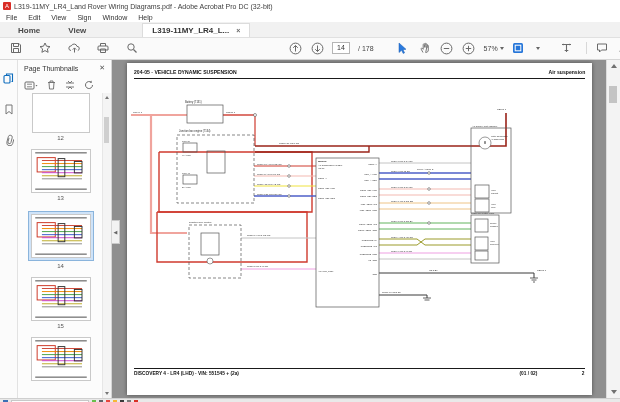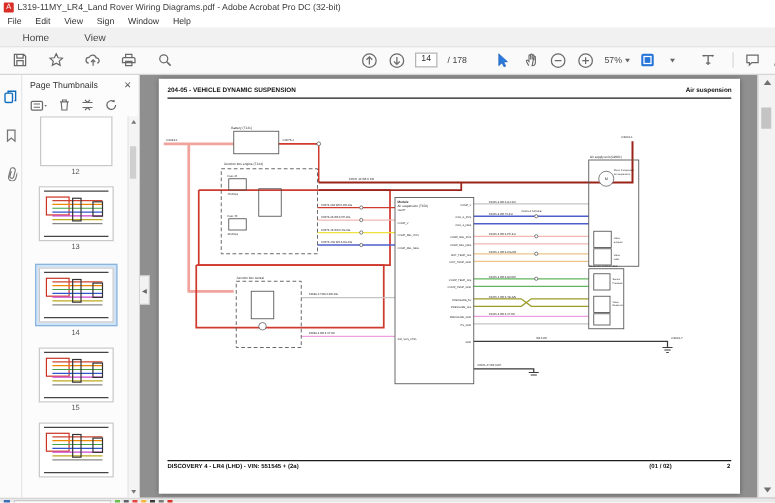--- a/index.html
+++ b/index.html
@@ -6,21 +6,21 @@
   body{width:620px;height:402px;overflow:hidden;position:relative;background:#fff;
        font-family:"Liberation Sans",sans-serif;-webkit-font-smoothing:antialiased;}
   
   .titlebar{height:12px;display:flex;align-items:center;gap:3px;padding-left:3px;background:#fff;}
   .app-icon{width:8px;height:8px;background:#d92d27;color:#fff;font-size:6px;line-height:8px;
             text-align:center;border-radius:1px;flex:0 0 auto;}
   .title-text{font-size:7px;color:#3c3c3c;white-space:nowrap;}
   .menubar{height:10px;display:flex;align-items:center;gap:11px;padding-left:6px;background:#fff;font-size:7px;color:#333;}
   .menubar span{cursor:default;}
   .tabbar{height:15px;background:#f1f1f1;display:flex;align-items:flex-end;border-bottom:1px solid #e0e0e0;}
-  .tab{font-size:8px;color:#484848;padding:2px 14px 2px 14px;}
+  .tab{font-size:8px;color:#484848;padding:2px 14px 2px 14px;font-weight:bold;}
   .tab.home{margin-left:4px;}
   .tab.doc{background:#fff;border:1px solid #dcdcdc;border-bottom:none;color:#333;display:flex;gap:7px;
            align-items:center;margin-left:42px;padding:2px 9px;}
   .tab.doc .x{color:#666;font-size:7px;}
   .toolbar{height:21px;background:#fafafa;border-bottom:1px solid #d6d6d6;position:relative;}
   .tgroup{position:absolute;top:0;height:20px;display:flex;align-items:center;}
   .tgroup.left{left:9px;gap:15px;}
   .tgroup.pagenav{left:288px;gap:8px;}
   .tbi{width:14px;height:14px;display:flex;align-items:center;justify-content:center;}
   .tbi svg{display:block;}
@@ -86,20 +86,24 @@
     <span>Edit</span>
     <span>View</span>
     <span>Sign</span>
     <span>Window</span>
     <span>Help</span>
   </div>
 
 <div class="tabbar">
   <div class="tab home">Home</div>
   <div class="tab">View</div>
+  <div class="tab doc">
+    <span>L319-11MY_LR4_L...</span>
+    <span class="x">×</span>
+  </div>
 </div>
 
 <div class="toolbar">
   <div class="tgroup left">
     <span class="tbi">
       <svg width="12" height="12" viewBox="0 0 12 12">
           <path d="M1.5 1.5h7.5l1.5 1.5v7.5h-9z M3.5 1.5v3h5v-3 M3.5 10.5v-4h5v4" fill="none" stroke="#6a6a6a" stroke-width="1"></path>
         </svg>
     </span>
     <span class="tbi">

